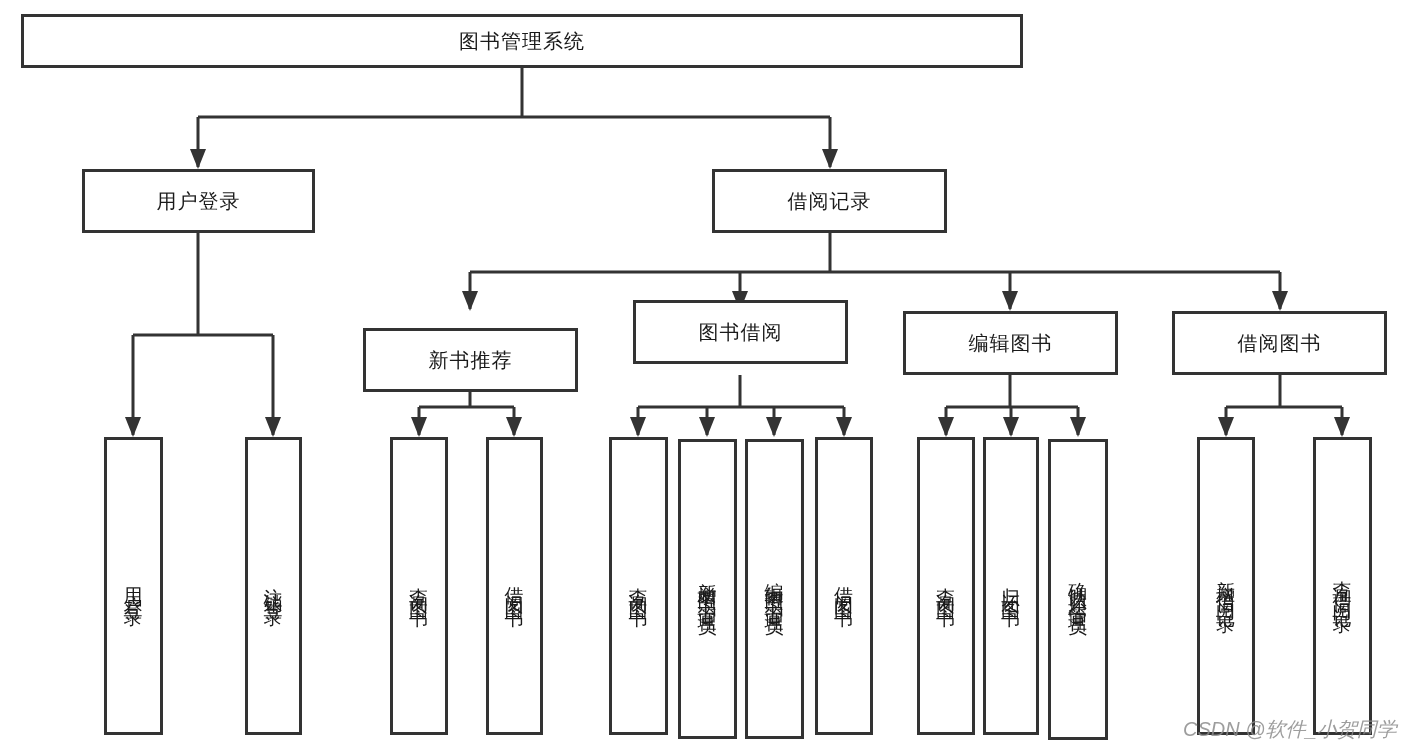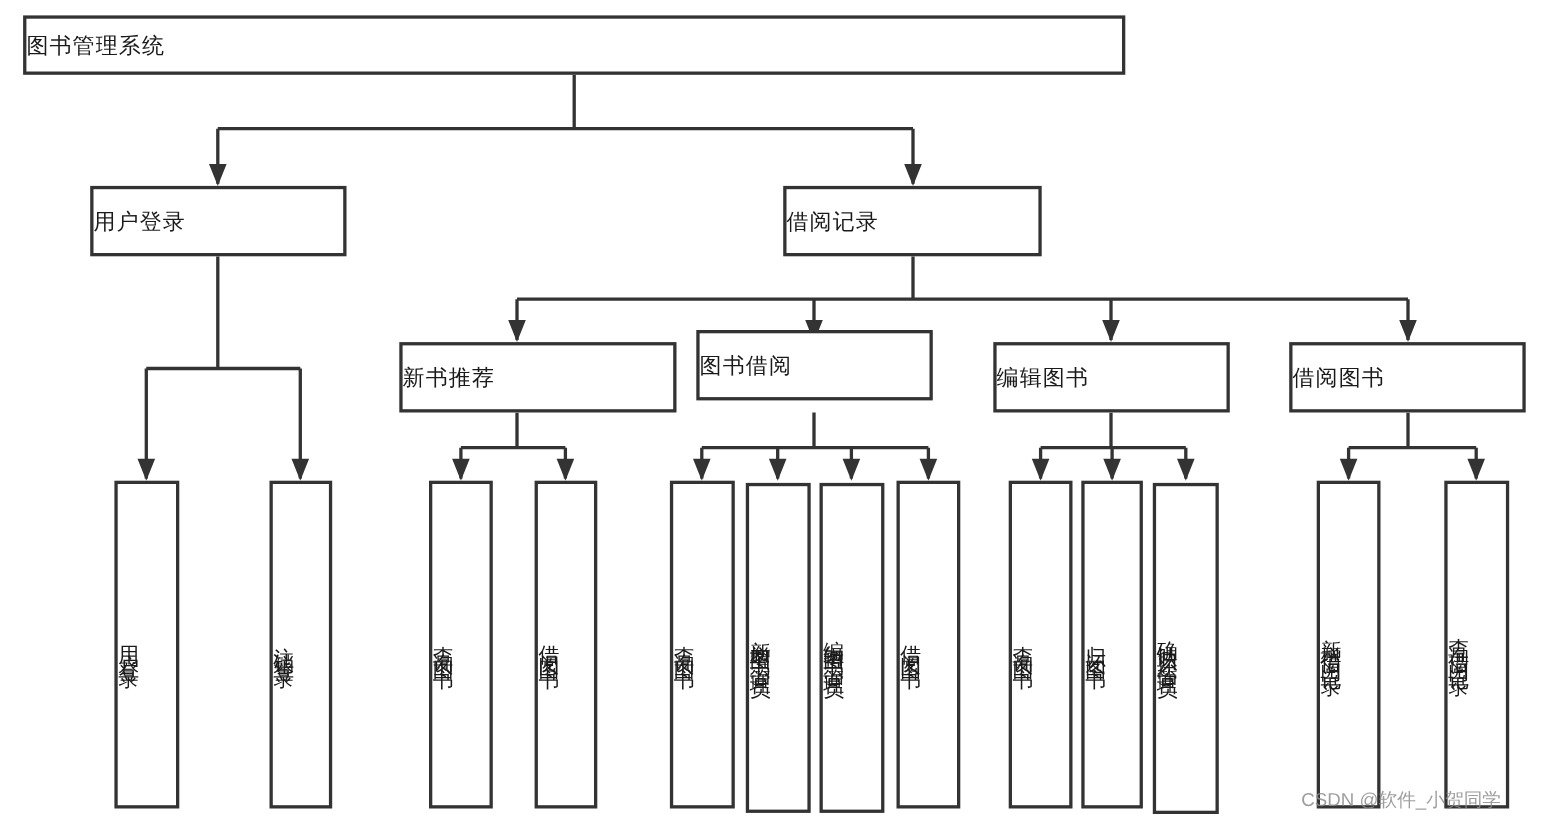--- a/index.html
+++ b/index.html
@@ -12,20 +12,21 @@
     color: #1a1a1a;
     overflow: hidden;
   }
   .box {
     position: absolute;
     box-sizing: border-box;
     border: 3px solid #333333;
     background: #ffffff;
     display: flex;
     align-items: center;
+    justify-content: center;
     z-index: 2;
   }
   .hlabel {
     font-size: 20px;
     letter-spacing: 1px;
     white-space: nowrap;
     color: #1a1a1a;
   }
   .vbox {  }
   .vlabel {
@@ -39,24 +40,25 @@
   .vlabel.tight { letter-spacing: 5px; }
   #connectors {
     position: absolute;
     left: 0; top: 0;
     z-index: 1;
   }
   #watermark {
     position: absolute;
     left: 1183px;
     top: 716px;
-    font-size: 17px;
+    font-size: 20px;
     color: rgba(140,140,140,0.85);
     z-index: 5;
     white-space: nowrap;
+    font-style: italic;
   }
 </style>
 </head>
 <body>
 
 <div id="stage">
 
   <svg id="connectors" width="1405" height="747" viewBox="0 0 1405 747">
     <g stroke="#333333" stroke-width="3" fill="none">
 
@@ -101,21 +103,21 @@
     <span class="hlabel">图书管理系统</span>
   </div>
 
   <div class="box" style="left:82px;top:169px;width:233px;height:64px">
     <span class="hlabel">用户登录</span>
   </div>
   <div class="box" style="left:712px;top:169px;width:235px;height:64px">
     <span class="hlabel">借阅记录</span>
   </div>
 
-  <div class="box" style="left:363px;top:311px;width:252px;height:64px">
+  <div class="box" style="left:363px;top:328px;width:215px;height:64px">
     <span class="hlabel">新书推荐</span>
   </div>
   <div class="box" style="left:633px;top:300px;width:215px;height:64px">
     <span class="hlabel">图书借阅</span>
   </div>
   <div class="box" style="left:903px;top:311px;width:215px;height:64px">
     <span class="hlabel">编辑图书</span>
   </div>
   <div class="box" style="left:1172px;top:311px;width:215px;height:64px">
     <span class="hlabel">借阅图书</span>

